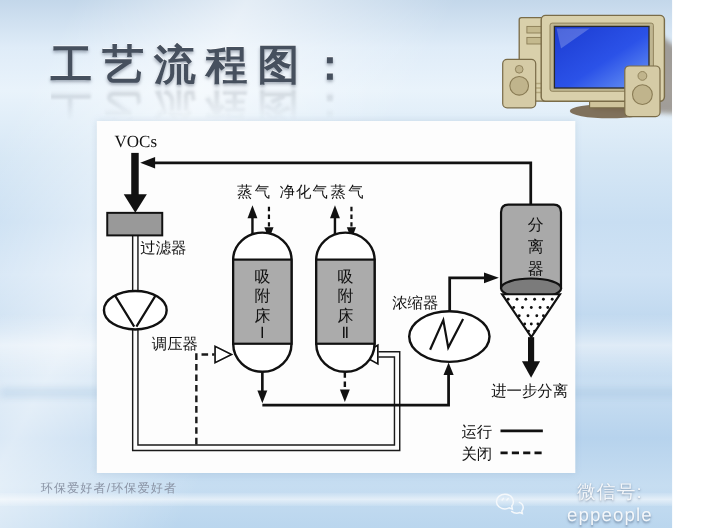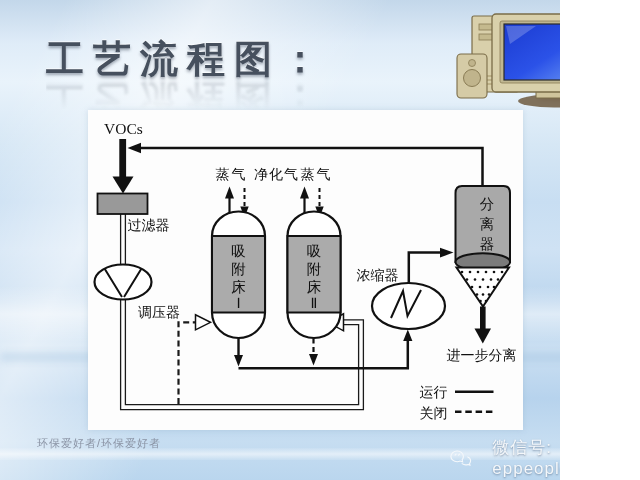--- a/index.html
+++ b/index.html
@@ -1,21 +1,22 @@
 <!DOCTYPE html>
 <html><head>
 <meta charset="utf-8">
 <style>
   html,body{margin:0;padding:0;background:#ffffff;}
   .slide{
-    position:relative;width:560px;height:480px;overflow:hidden;
+    position:relative;width:611px;height:480px;overflow:hidden;
     font-family:"Liberation Sans",sans-serif;
     background:
       linear-gradient(118deg, rgba(255,255,255,0) 8%, rgba(255,255,255,.55) 26%, rgba(255,255,255,0) 48%),
       linear-gradient(180deg,#c3d7ea 0%,#dfecf8 9%,#e9f3fb 17%,#d6e7f5 30%,#c8def2 42%,#cfe2f4 52%,#bcd6ee 63%,#cadff2 73%,#b7d3ed 83%,#c6ddf1 92%,#bad6ee 100%);
+    text-align: center;
   }
   .bg-band{position:absolute;left:0;width:640px;pointer-events:none;}
   .band1{top:286px;height:56px;background:linear-gradient(180deg,rgba(255,255,255,0),rgba(255,255,255,.5),rgba(255,255,255,0));}
   .band2{top:352px;height:10px;background:rgba(150,185,220,.28);filter:blur(3px);}
   .band3{top:448px;height:12px;background:linear-gradient(180deg,rgba(255,255,255,.08),rgba(255,255,255,.55),rgba(255,255,255,.1));}
   .title-wrap{position:absolute;left:46px;top:34px;}
   .title{
     font-size:38px;font-weight:700;letter-spacing:9px;color:#46505e;white-space:nowrap;
     font-family:"Liberation Sans",sans-serif;
     text-shadow:0 -1px 0 rgba(255,255,255,.65), 0 2px 3px rgba(30,40,60,.38);

